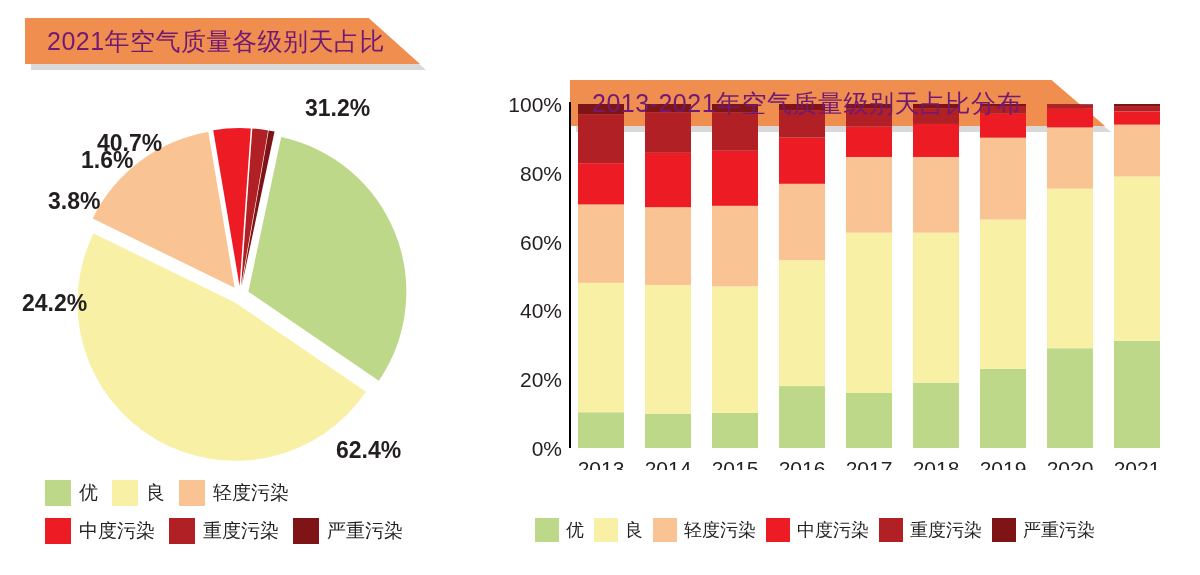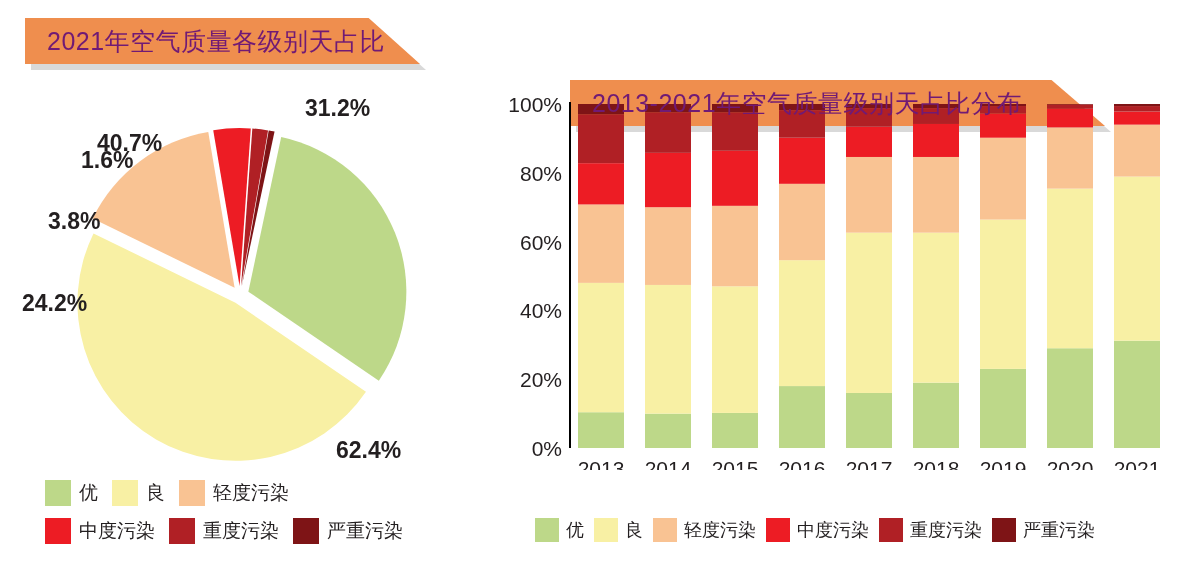--- a/index.html
+++ b/index.html
@@ -92,21 +92,21 @@
         <path d="M -5.39 -7.21 L -147.35 -76.57 A 158 158 0 0 1 -31.74 -163.00 Z" fill="#F9C393"></path>
         <path d="M -0.43 -8.99 L -26.78 -164.78 A 158 158 0 0 1 10.81 -166.59 Z" fill="#ED1C24"></path>
         <path d="M 1.09 -8.93 L 12.33 -166.53 A 158 158 0 0 1 28.09 -164.61 Z" fill="#B02025"></path>
         <path d="M 1.70 -8.84 L 28.71 -164.51 A 158 158 0 0 1 34.55 -163.38 Z" fill="#7E1416"></path>
       </g>
     </svg>
 
   <span class="pct-label" style="left:305px;top:95px;">31.2%</span>
   <span class="pct-label" style="left:97px;top:130px;">40.7%</span>
   <span class="pct-label" style="left:73px;top:147px;margin-left:8px;">1.6%</span>
-  <span class="pct-label" style="left:48px;top:208px;">3.8%</span>
+  <span class="pct-label" style="left:48px;top:188px;">3.8%</span>
   <span class="pct-label" style="left:22px;top:290px;">24.2%</span>
   <span class="pct-label" style="left:336px;top:437px;">62.4%</span>
 
   <div class="legend" id="left-legend">
     <div class="legend-item">
       <span class="swatch" style="background:#BDD889"></span>
       <span class="legend-label">优</span>
     </div>
     <div class="legend-item">
       <span class="swatch" style="background:#F8F0A4"></span>

